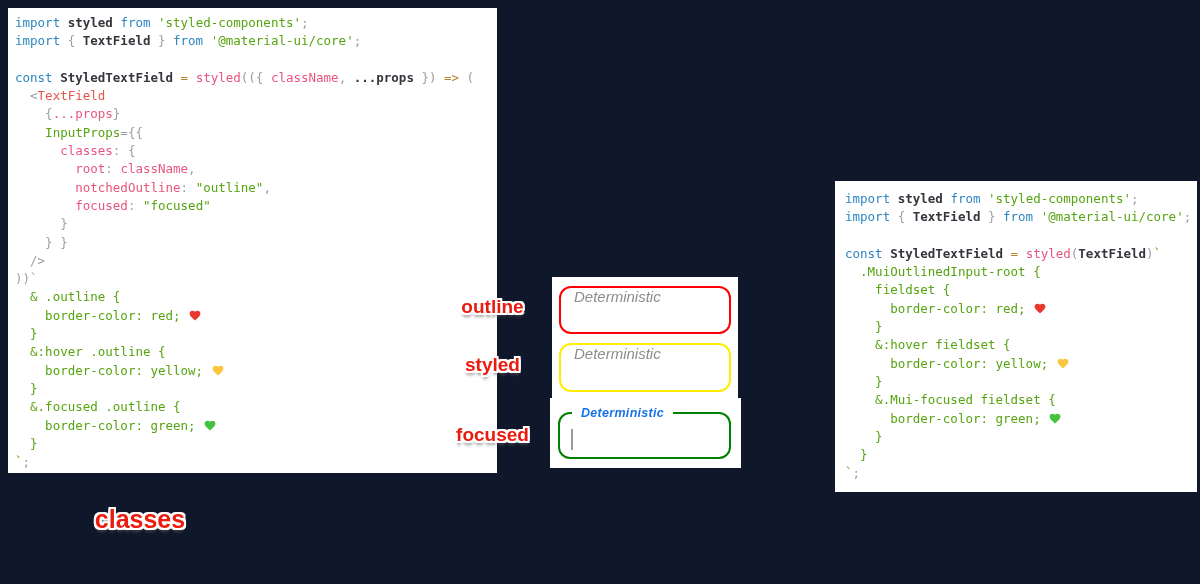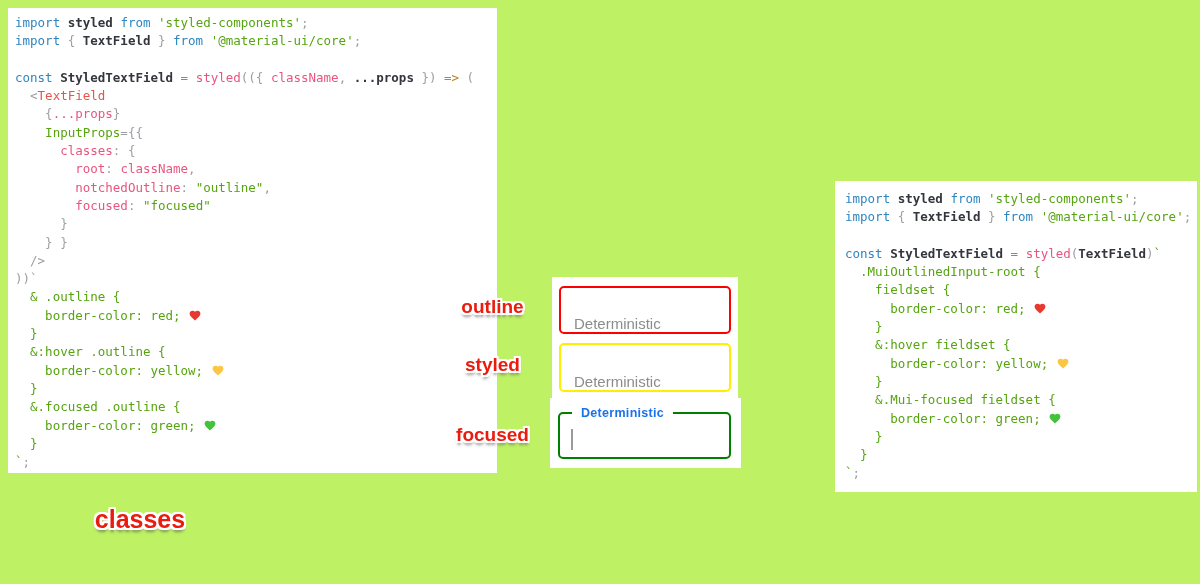--- a/index.html
+++ b/index.html
@@ -1,37 +1,37 @@
 <!DOCTYPE html>
 <html style="--kw: #2e86c1; --ident: #33363c; --pink: #e8557f; --tag: #e45649; --green: #56a410; --gray: #9c9ea3; --op: #b5832a; --anno-red: #e91c0f; --label-blue: #1a73e8; --placeholder: #8c8c8c; --caret: #9a9a9a; --border-red: #ff0000; --border-yellow: #ffee00; --border-green: #008000; --heart-red: #e8382f; --heart-yellow: #fcc640; --heart-green: #43c23d;"><head>
 <meta charset="utf-8">
 <style>
   html,body{margin:0;padding:0;width:1200px;height:584px;overflow:hidden;background:#000;}
-  .stage{position:absolute;left:0;top:0;width:1200px;height:584px;background:#bef264;
+  .stage{position:absolute;left:0;top:0;width:1200px;height:584px;background:#0f172a;
          font-family:"DejaVu Sans Mono",monospace;}
   .panel{position:absolute;background:#fff;font-size:12.5px;line-height:18.3px;white-space:pre;}
   .panel-left{left:8px;top:8px;width:489px;height:465px;padding:6px 0 0 7px;box-sizing:border-box;}
   .panel-right{left:835px;top:181px;width:362px;height:311px;padding:9px 0 0 10px;box-sizing:border-box;}
   .cl{white-space:pre;height:18.3px;}
   .kw{color:var(--kw);}
   .id{color:var(--ident);font-weight:bold;}
   .pink{color:var(--pink);}
   .tag{color:var(--tag);}
   .str{color:var(--green);}
   .gray{color:var(--gray);}
   .op{color:var(--op);}
   .heart{display:inline-block;vertical-align:-2px;}
 
   .mid-bg{position:absolute;background:#fff;}
   .mid-upper{left:552px;top:277px;width:186px;height:121px;}
   .mid-lower{left:550px;top:398px;width:191px;height:70px;}
 
-  .tf{position:absolute;box-sizing:border-box;border:2px solid #888;border-radius:5px;background:#fff;
-      display:flex;align-items:flex-end;padding-left:13px;
-      font-family:"Liberation Sans",sans-serif;font-size:15px;color:var(--placeholder);}
+  .tf{position:absolute;box-sizing:border-box;border:2px solid #888;border-radius:12px;background:#fff;
+      display:flex;align-items:flex-start;padding-left:13px;
+      font-family:"Liberation Sans",sans-serif;font-size:15px;color:var(--placeholder);font-style:italic;}
   .tf1{left:559px;top:286px;width:172px;height:48px;}
   .tf2{left:559px;top:343px;width:172px;height:49px;}
   .tf3{left:558px;top:412px;width:173px;height:47px;padding-left:0;}
   .notch{position:absolute;top:-10px;left:12px;background:#fff;padding:0 9px;
          font-size:12.5px;font-weight:bold;letter-spacing:.3px;color:var(--label-blue);line-height:18px;}
   .caret{position:absolute;left:11px;top:15px;width:2px;height:21px;background:var(--caret);}
 
   .anno{position:absolute;font-family:"Liberation Sans",sans-serif;font-weight:bold;
         color:var(--anno-red);text-align:center;
         text-shadow:-2px -2px 0 #fff,2px -2px 0 #fff,-2px 2px 0 #fff,2px 2px 0 #fff,

